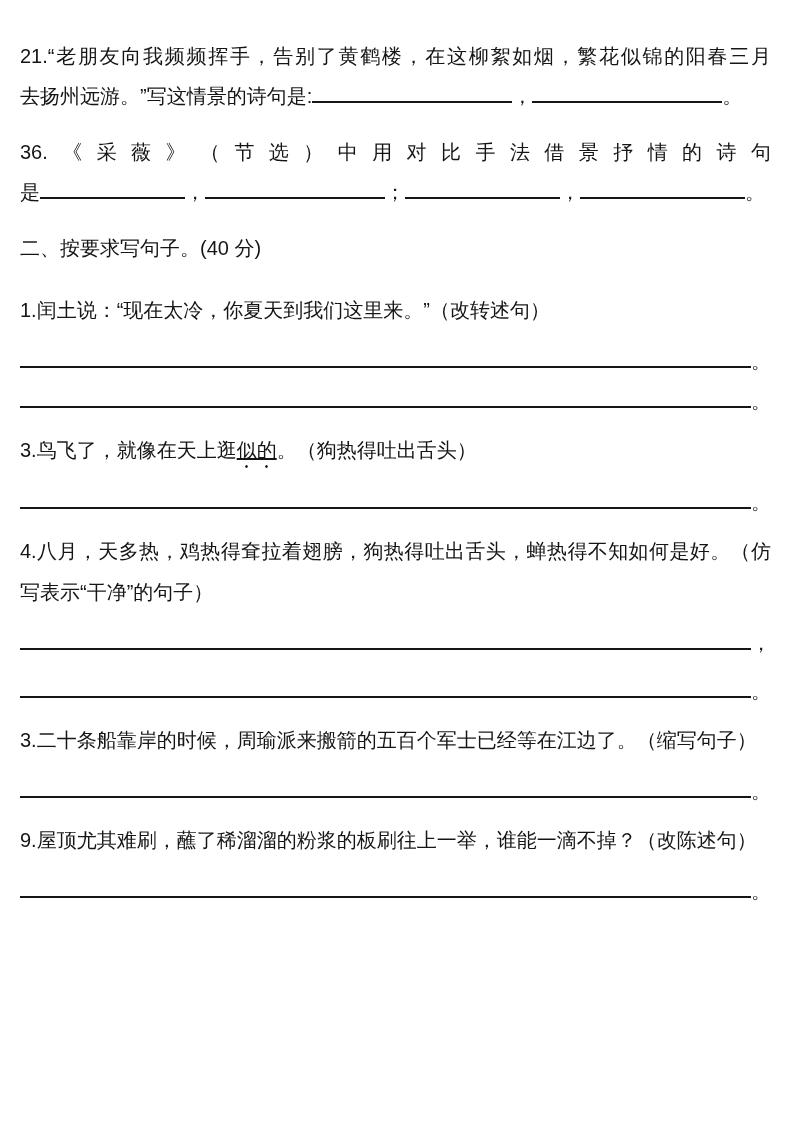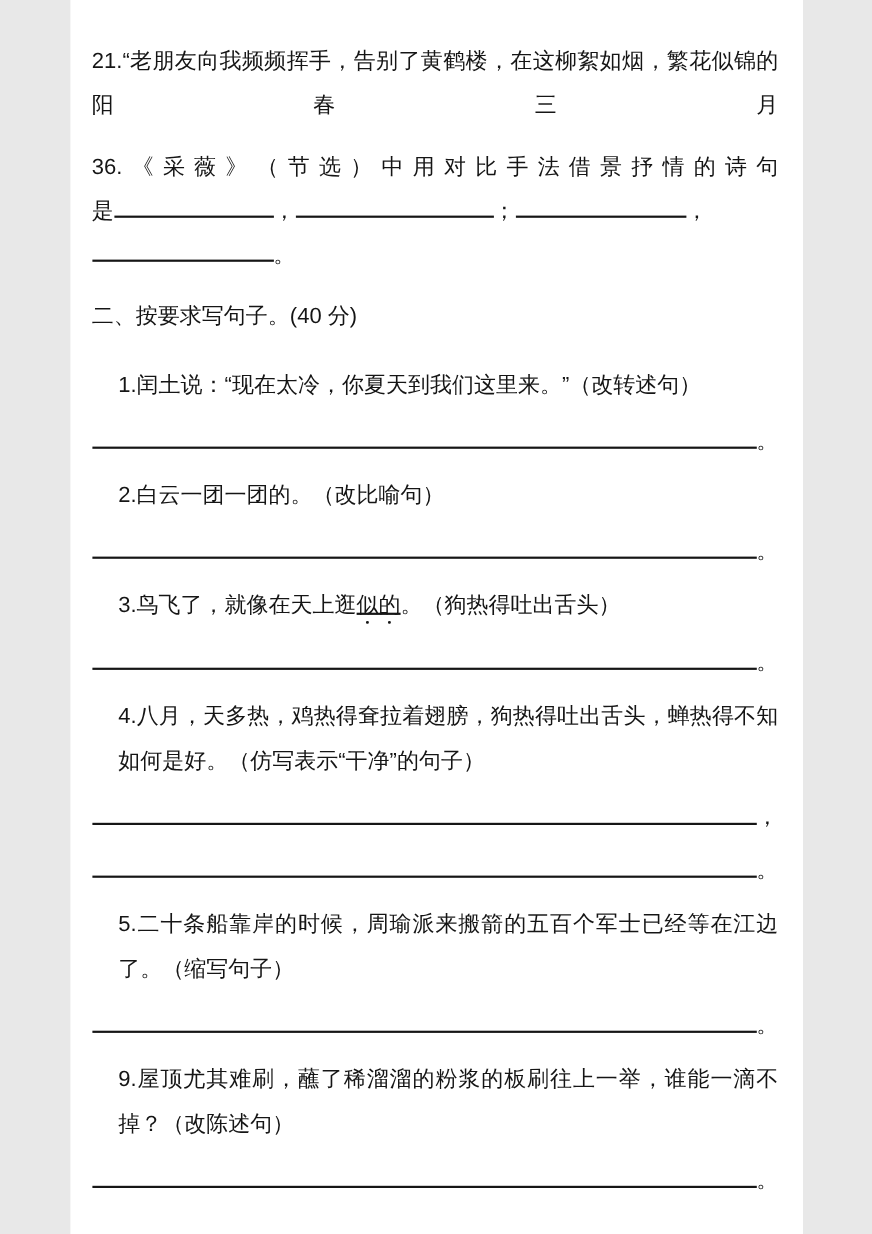--- a/index.html
+++ b/index.html
@@ -1,18 +1,18 @@
 <!DOCTYPE html>
 <html><head>
 <meta charset="utf-8">
 <style>
   html, body { margin: 0; padding: 0; background: #e8e8e8; }
   .page {
     position: relative;
-    width: 666px;
+    width: 793px;
     height: 1122px;
     margin: 0 auto;
     background: #ffffff;
     color: #151515;
     font-family: "Liberation Sans", "DejaVu Sans", sans-serif;
     font-size: 20px;
     overflow: hidden;
     box-sizing: border-box;
     padding: 36px 22px 0 20px;
   }
@@ -20,21 +20,21 @@
   .qline { line-height: 40px; }
   .qline.just { text-align: justify; text-align-last: justify; }
   .blank {
     display: inline-block;
     height: 1.02em;
     border-bottom: 2px solid #161616;
     vertical-align: baseline;
   }
   .heading { line-height: 40px; margin-top: 12px; }
   .item { margin-top: 22px; }
-  .prompt { line-height: 41px; text-align: justify; margin-left: 24px; }
+  .prompt { line-height: 41px; text-align: justify; }
   .dotted {
     -webkit-text-emphasis: filled dot;
     -webkit-text-emphasis-position: under;
     text-emphasis: filled dot;
     text-emphasis-position: under right;
     text-decoration: underline;
   }
   .answer-row {
     display: flex;
     align-items: flex-end;
@@ -49,39 +49,39 @@
   }
   .answer-tail { line-height: 14px; font-size: 20px; }
 </style>
 </head>
 <body>
 
 <div class="page">
   <div id="fill-questions">
       <div class="fillq">
         <div class="qline just"><span class="qt">21.“老朋友向我频频挥手，告别了黄鹤楼，在这柳絮如烟，繁花似锦的阳春三月</span></div>
+        <div class="qline"><span class="qt">去扬州远游。”写这情景的诗句是:</span><span class="blank" style="width: 200px;"></span><span class="qt">，</span><span class="blank" style="width: 190px;"></span><span class="qt">。</span></div>
       </div>
       <div class="fillq">
         <div class="qline just"><span class="qt">36.《采薇》（节选）中用对比手法借景抒情的诗句</span></div>
         <div class="qline"><span class="qt">是</span><span class="blank" style="width: 145px;"></span><span class="qt">，</span><span class="blank" style="width: 180px;"></span><span class="qt">；</span><span class="blank" style="width: 155px;"></span><span class="qt">，</span><span class="blank" style="width: 165px;"></span><span class="qt">。</span></div>
       </div>
       <div class="fillq">
       </div>
     </div>
   <div class="heading">二、按要求写句子。(40 分)</div>
   <div id="items">
       <div class="item">
         <div class="prompt"><span class="qt">1.闰土说：“现在太冷，你夏天到我们这里来。”（改转述句）</span></div>
         <div class="answer-row">
           <span class="answer-rule"></span>
           <span class="answer-tail">。</span>
         </div>
       </div>
       <div class="item">
-        <div class="prompt"><span class="qt">2.白云一团一团的。（改比喻句）</span></div>
         <div class="answer-row">
           <span class="answer-rule"></span>
           <span class="answer-tail">。</span>
         </div>
       </div>
       <div class="item">
         <div class="prompt"><span class="qt">3.鸟飞了，就像在天上逛</span><span class="dotted">似的</span><span class="qt">。（狗热得吐出舌头）</span></div>
         <div class="answer-row">
           <span class="answer-rule"></span>
           <span class="answer-tail">。</span>
@@ -92,21 +92,21 @@
         <div class="answer-row">
           <span class="answer-rule"></span>
           <span class="answer-tail">，</span>
         </div>
         <div class="answer-row second">
           <span class="answer-rule"></span>
           <span class="answer-tail">。</span>
         </div>
       </div>
       <div class="item">
-        <div class="prompt"><span class="qt">5.二十条船靠岸的时候，周瑜派来搬箭的五百个军士已经等在江边了。（缩写句子）</span></div>
+        <div class="prompt"><span class="qt">3.二十条船靠岸的时候，周瑜派来搬箭的五百个军士已经等在江边了。（缩写句子）</span></div>
         <div class="answer-row">
           <span class="answer-rule"></span>
           <span class="answer-tail">。</span>
         </div>
       </div>
       <div class="item">
         <div class="prompt"><span class="qt">9.屋顶尤其难刷，蘸了稀溜溜的粉浆的板刷往上一举，谁能一滴不掉？（改陈述句）</span></div>
         <div class="answer-row">
           <span class="answer-rule"></span>
           <span class="answer-tail">。</span>

